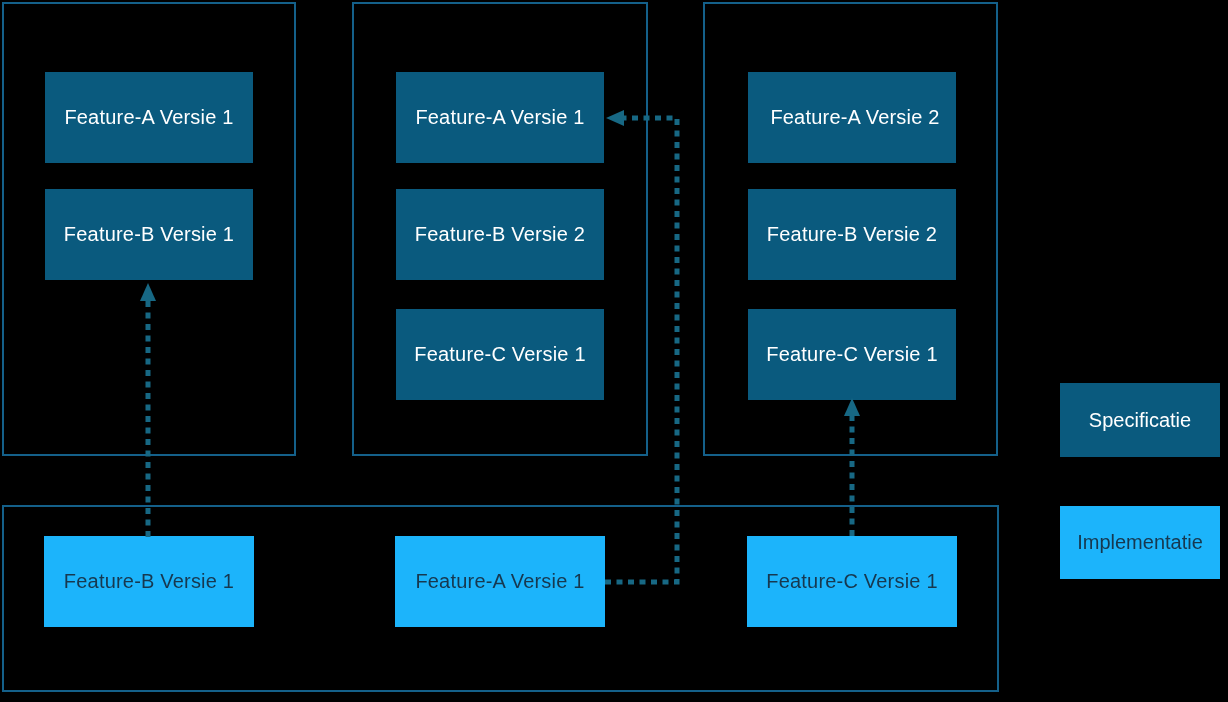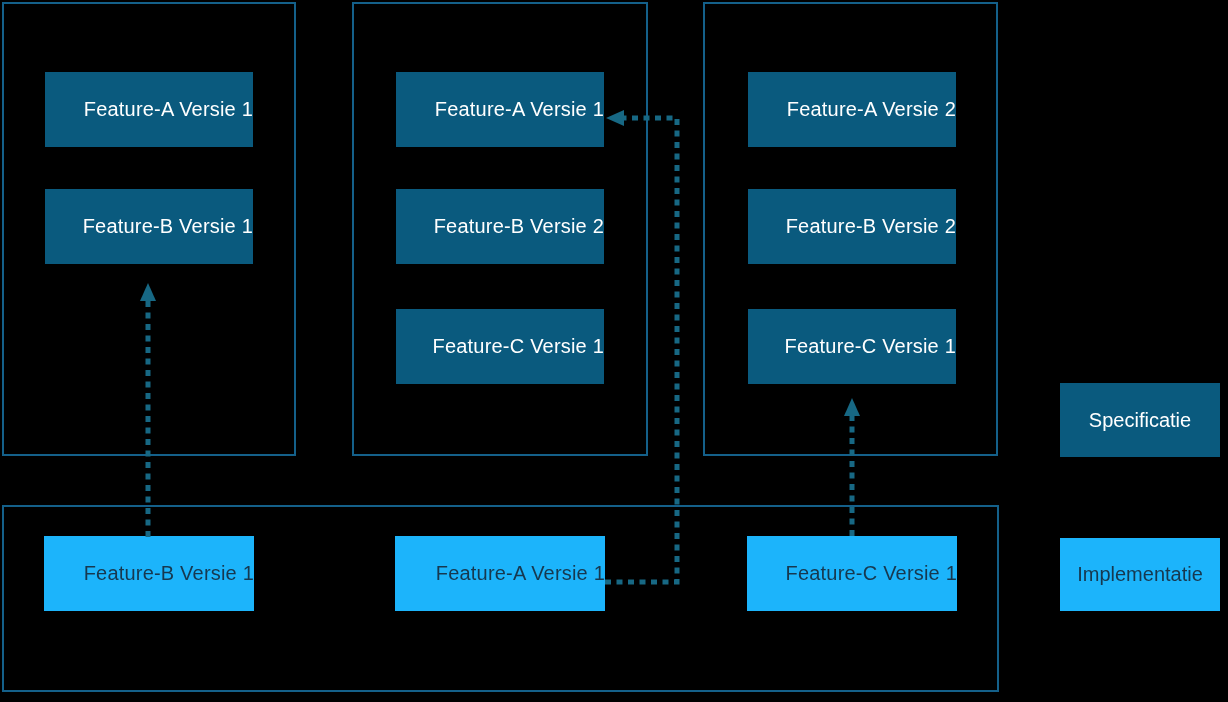--- a/index.html
+++ b/index.html
@@ -17,22 +17,22 @@
     background:var(--background);
     font-family:"Liberation Sans",sans-serif;
   }
   .container{
     position:absolute;box-sizing:border-box;
     border:2px solid var(--container-border);
     background:transparent;
   }
   .box{
     position:absolute;box-sizing:border-box;
-    width:208px;height:75px;
-    display:flex;align-items:center;justify-content:flex-end;
+    width:208px;height:91px;
+    display:flex;align-items:center;justify-content:center;
     font-size:20px;letter-spacing:0.2px;white-space:nowrap;
   }
   .spec-box{background:var(--specification-fill);color:var(--specification-text);}
   .impl-box{background:var(--implementation-fill);color:var(--implementation-text);}
   .legend-box{
     position:absolute;box-sizing:border-box;width:160px;
     display:flex;align-items:center;justify-content:center;
     font-size:20px;white-space:nowrap;
   }
   .arrow-layer{position:absolute;left:0;top:0;width:1228px;height:702px;pointer-events:none;}
@@ -100,17 +100,17 @@
     </g>
     <g>
       <line x1="852" y1="536" x2="852" y2="416"></line>
       <polygon points="852,398 844,416 860,416"></polygon>
     </g>
   </svg>
 
   <div class="legend-box spec-box" style="left:1060px;top:383px;height:74px;position:absolute;">
     <span>Specificatie</span>
   </div>
-  <div class="legend-box impl-box" style="left:1060px;top:506px;height:73px;position:absolute;margin-top:32px;">
+  <div class="legend-box impl-box" style="left:1060px;top:506px;height:73px;position:absolute;">
     <span>Implementatie</span>
   </div>
 
 </div>
 
 </body></html>

